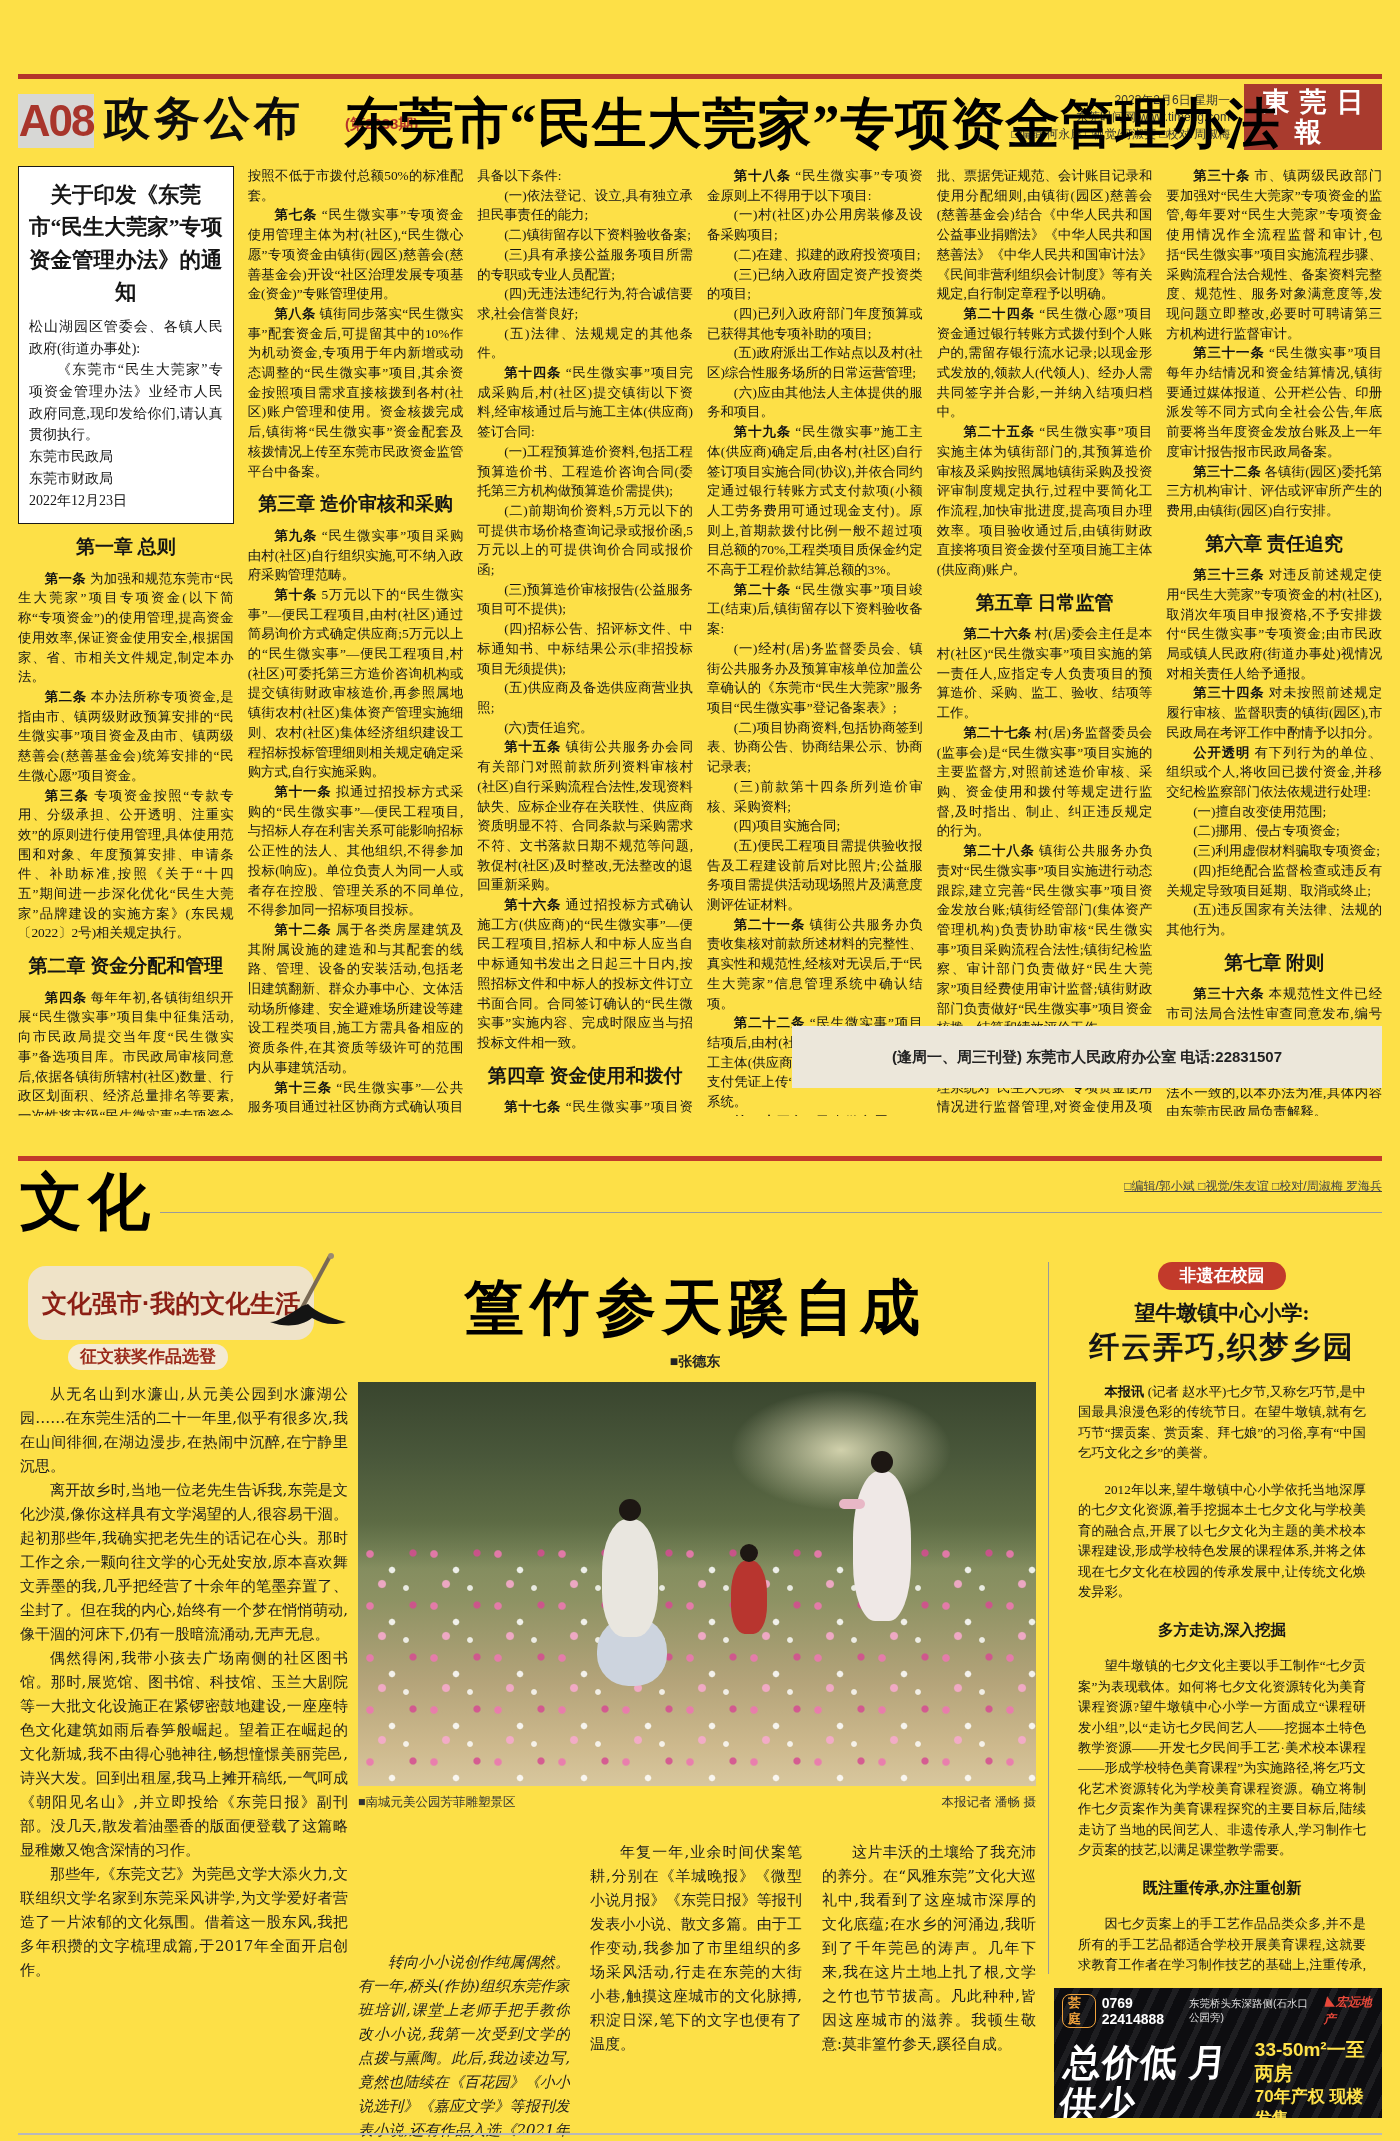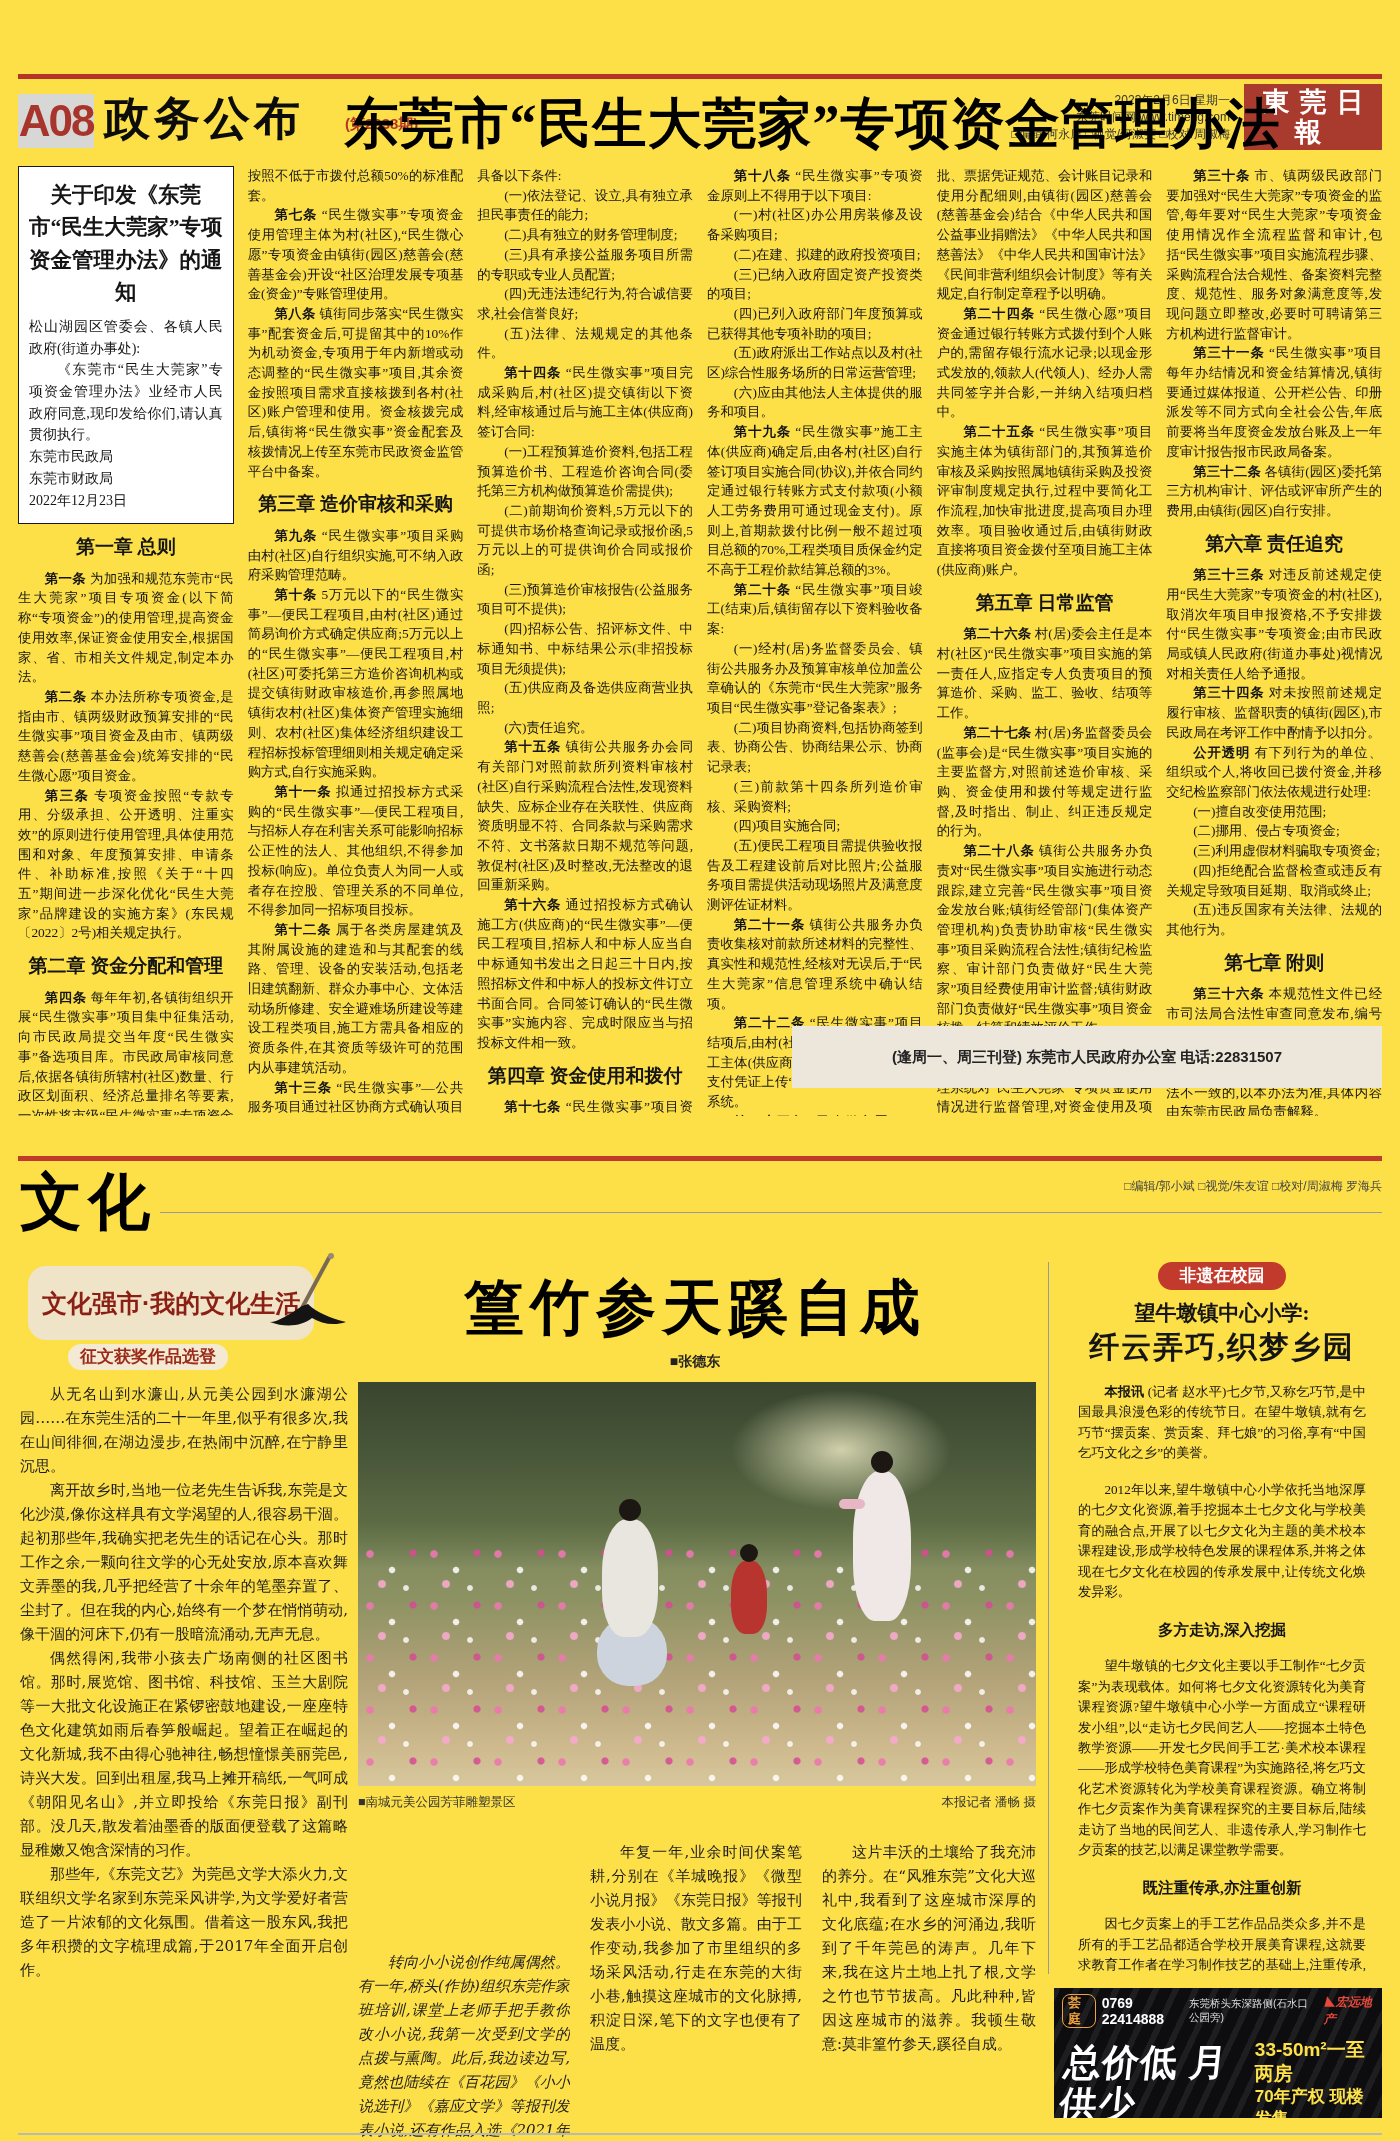--- a/index.html
+++ b/index.html
@@ -36,21 +36,21 @@
   .notice-box p.ind{text-indent:2em;}
   .notice-sign{font-size:14px;line-height:1.6;text-align:right;margin:0;padding-right:6px;}
 
   .gov-footer{position:absolute;left:792px;top:1026px;width:590px;height:62px;background:#ece7da;
     display:flex;align-items:center;justify-content:center;font:bold 15px/20px "Liberation Sans",sans-serif;color:#222;}
 
   
   .culture-rule{position:absolute;left:18px;top:1156px;width:1364px;height:5px;background:#c23a2b;}
   .culture-label{position:absolute;left:20px;top:1162px;font:bold 62px/80px "Liberation Sans",sans-serif;color:#000;letter-spacing:6px;}
   .culture-credits{position:absolute;left:882px;top:1178px;width:500px;text-align:right;
-    font:12px/16px "Liberation Sans",sans-serif;color:#444;}
+    font:12px/16px "Liberation Sans",sans-serif;color:#444;text-decoration:underline;}
   .culture-line{position:absolute;left:160px;top:1212px;width:1222px;height:1px;background:#9a9a9a;}
 
   .essay-badge{position:absolute;left:28px;top:1266px;width:320px;}
   .badge-pill1{display:inline-block;background:#efe3c8;border-radius:18px;padding:22px 14px;
     font:bold 25px/30px "Liberation Sans",sans-serif;color:#8c1f14;}
   .badge-pill2{display:inline-block;margin:4px 0 0 40px;background:#f4ead3;border-radius:14px;padding:2px 12px;
     font:bold 17px/22px "Liberation Serif",serif;color:#9b2a1a;}
   .brush-icon{position:absolute;left:268px;top:1252px;}
 
   .essay-title{position:absolute;left:355px;top:1272px;width:680px;text-align:center;
@@ -168,21 +168,21 @@
         <div class="chap" data-name="chapter-heading">第三章 造价审核和采购</div>
         <p data-name="article-paragraph"><b>第九条</b> “民生微实事”项目采购由村(社区)自行组织实施,可不纳入政府采购管理范畴。</p>
         <p data-name="article-paragraph"><b>第十条</b> 5万元以下的“民生微实事”—便民工程项目,由村(社区)通过简易询价方式确定供应商;5万元以上的“民生微实事”—便民工程项目,村(社区)可委托第三方造价咨询机构或提交镇街财政审核造价,再参照属地镇街农村(社区)集体资产管理实施细则、农村(社区)集体经济组织建设工程招标投标管理细则相关规定确定采购方式,自行实施采购。</p>
         <p data-name="article-paragraph"><b>第十一条</b> 拟通过招投标方式采购的“民生微实事”—便民工程项目,与招标人存在利害关系可能影响招标公正性的法人、其他组织,不得参加投标(响应)。单位负责人为同一人或者存在控股、管理关系的不同单位,不得参加同一招标项目投标。</p>
         <p data-name="article-paragraph"><b>第十二条</b> 属于各类房屋建筑及其附属设施的建造和与其配套的线路、管理、设备的安装活动,包括老旧建筑翻新、群众办事中心、文体活动场所修建、安全避难场所建设等建设工程类项目,施工方需具备相应的资质条件,在其资质等级许可的范围内从事建筑活动。</p>
         <p data-name="article-paragraph"><b>第十三条</b> “民生微实事”—公共服务项目通过社区协商方式确认项目具体实施方案(含服务内容、实施期限、受益对象及经费预算),再按照预算约束、以事定费、公开择优、诚实信用原则,采取邀请竞价、竞争性磋商、竞争性谈判等各种方式,自行采购确定供应商。供应商应</p>
       </div>
     <div class="gcol" data-name="gov-column-3">
         <p class="cont" data-name="article-paragraph">具备以下条件:</p>
         <p data-name="article-paragraph">(一)依法登记、设立,具有独立承担民事责任的能力;</p>
-        <p data-name="article-paragraph">(二)具有独立的财务管理制度;</p>
+        <p data-name="article-paragraph">(二)镇街留存以下资料验收备案;</p>
         <p data-name="article-paragraph">(三)具有承接公益服务项目所需的专职或专业人员配置;</p>
         <p data-name="article-paragraph">(四)无违法违纪行为,符合诚信要求,社会信誉良好;</p>
         <p data-name="article-paragraph">(五)法律、法规规定的其他条件。</p>
         <p data-name="article-paragraph"><b>第十四条</b> “民生微实事”项目完成采购后,村(社区)提交镇街以下资料,经审核通过后与施工主体(供应商)签订合同:</p>
         <p data-name="article-paragraph">(一)工程预算造价资料,包括工程预算造价书、工程造价咨询合同(委托第三方机构做预算造价需提供);</p>
         <p data-name="article-paragraph">(二)前期询价资料,5万元以下的可提供市场价格查询记录或报价函,5万元以上的可提供询价合同或报价函;</p>
         <p data-name="article-paragraph">(三)预算造价审核报告(公益服务项目可不提供);</p>
         <p data-name="article-paragraph">(四)招标公告、招评标文件、中标通知书、中标结果公示(非招投标项目无须提供);</p>
         <p data-name="article-paragraph">(五)供应商及备选供应商营业执照;</p>
         <p data-name="article-paragraph">(六)责任追究。</p>

